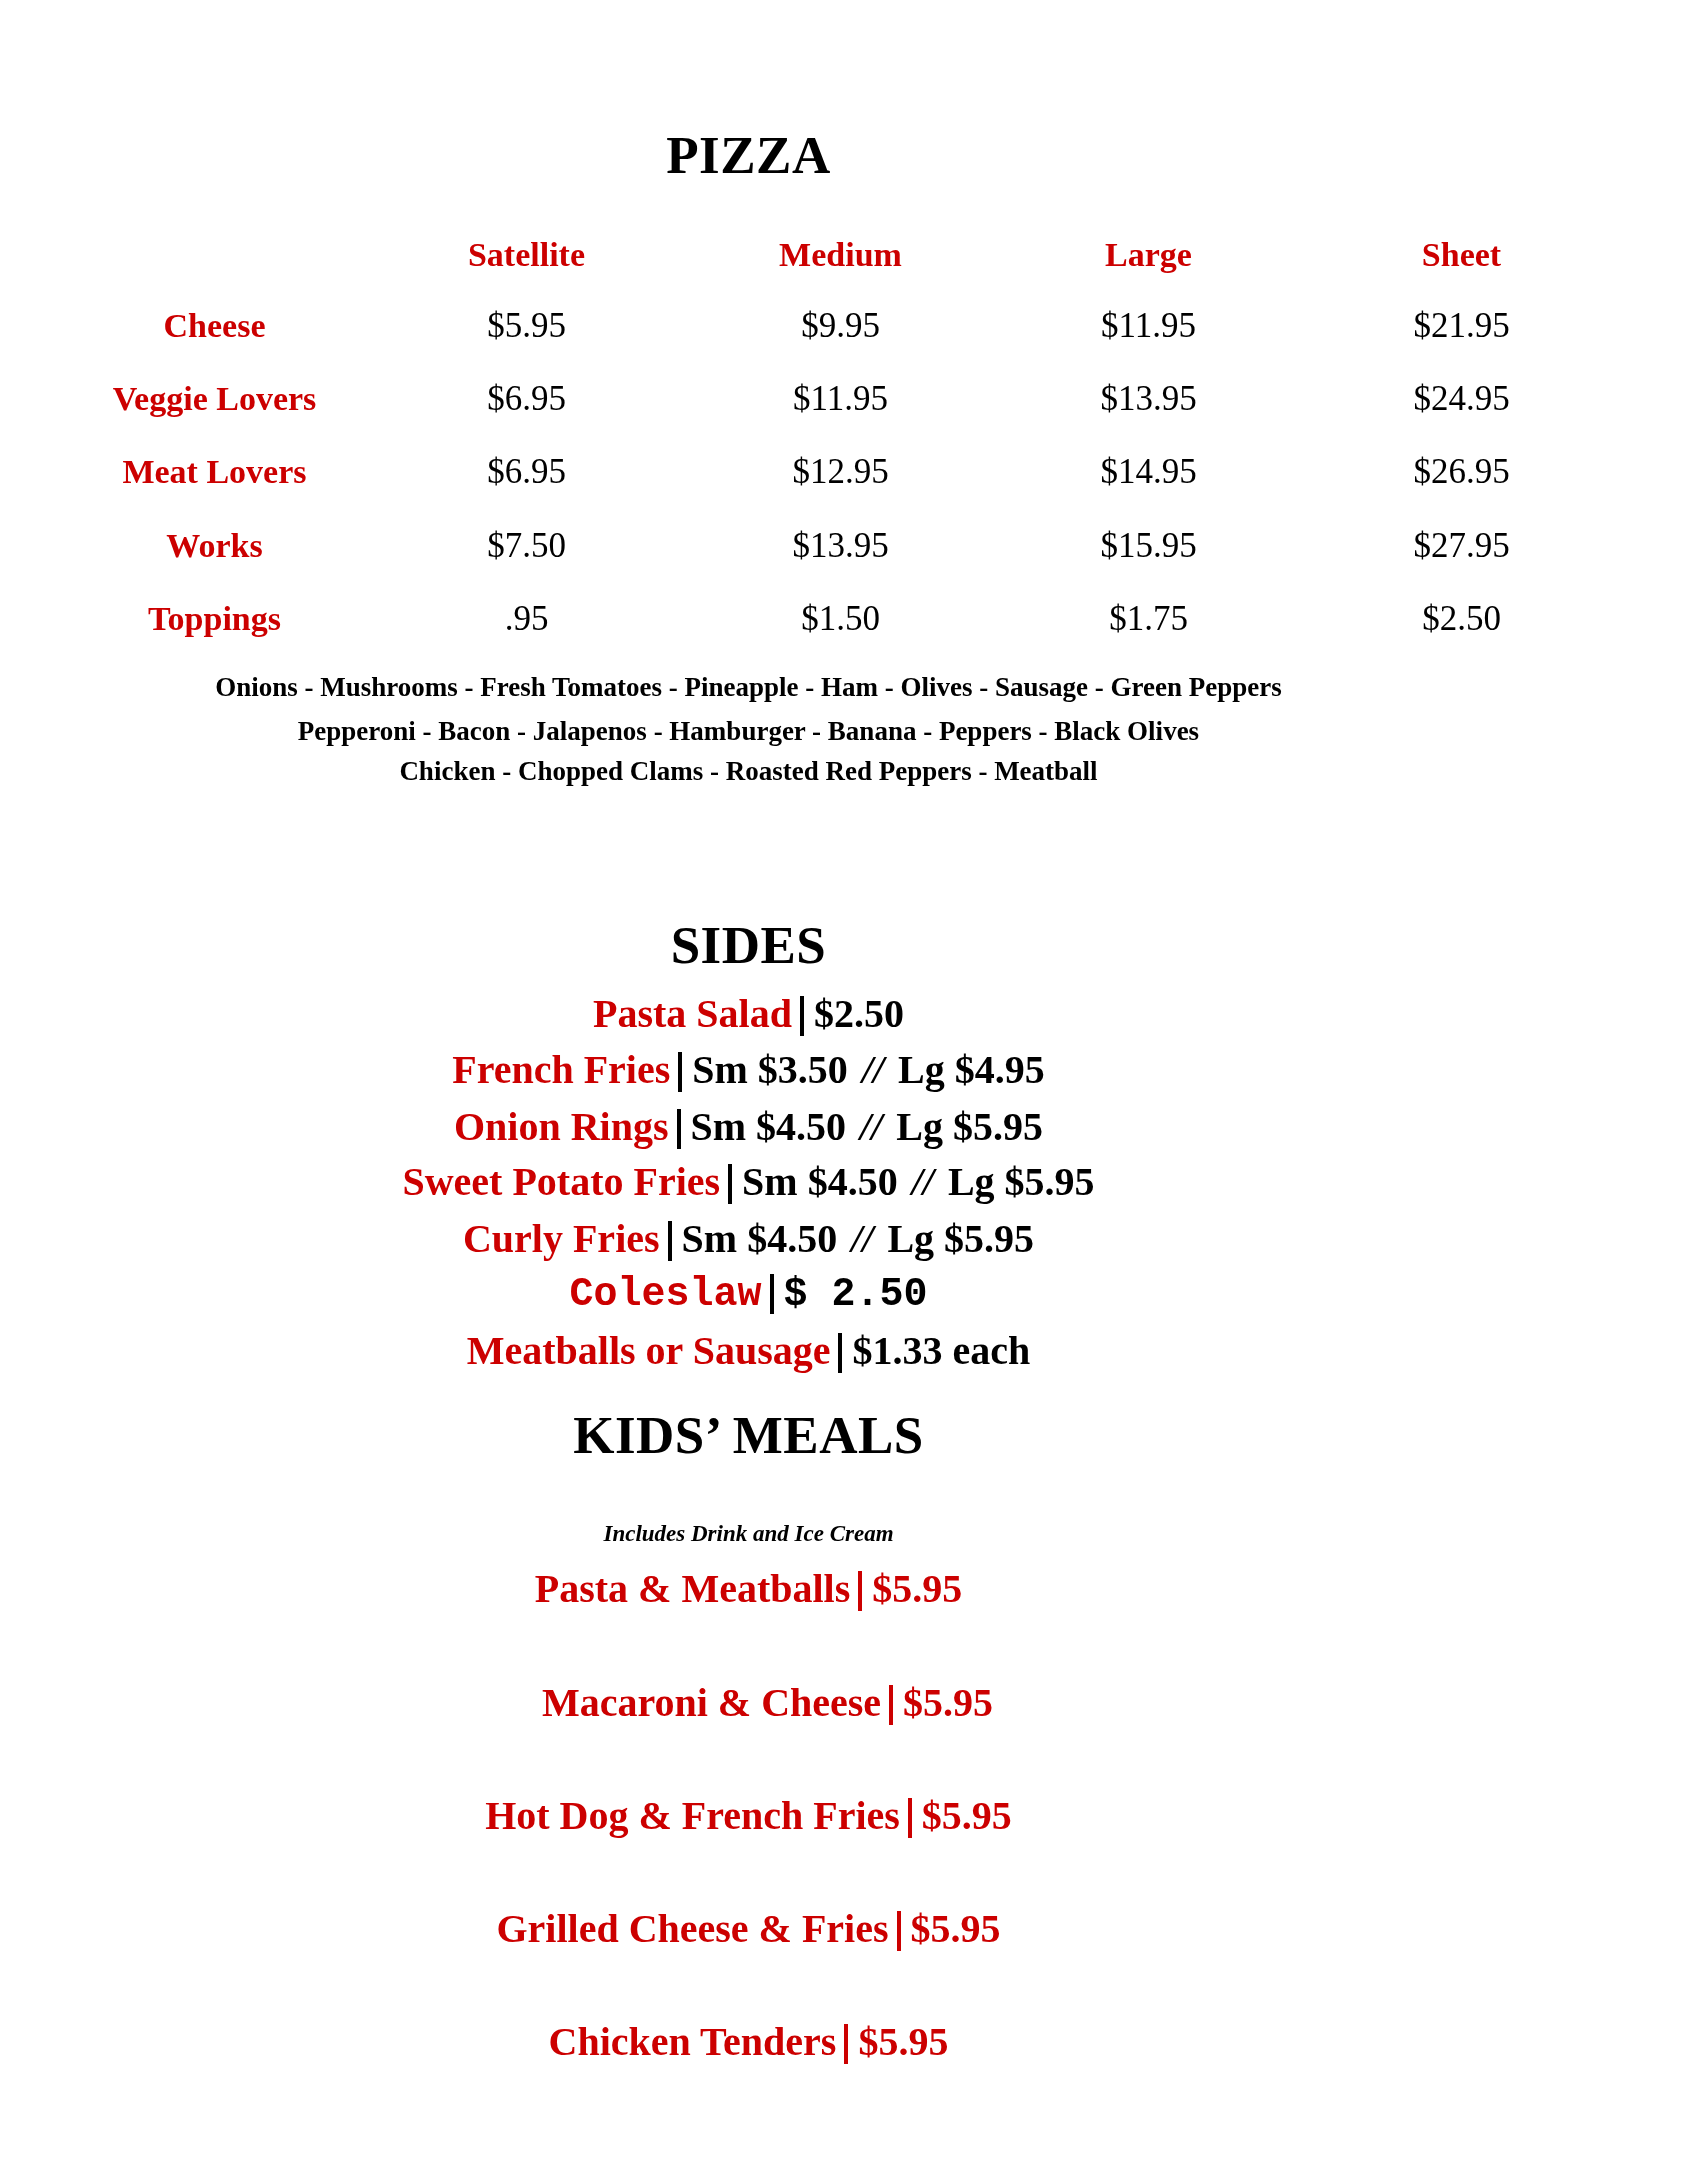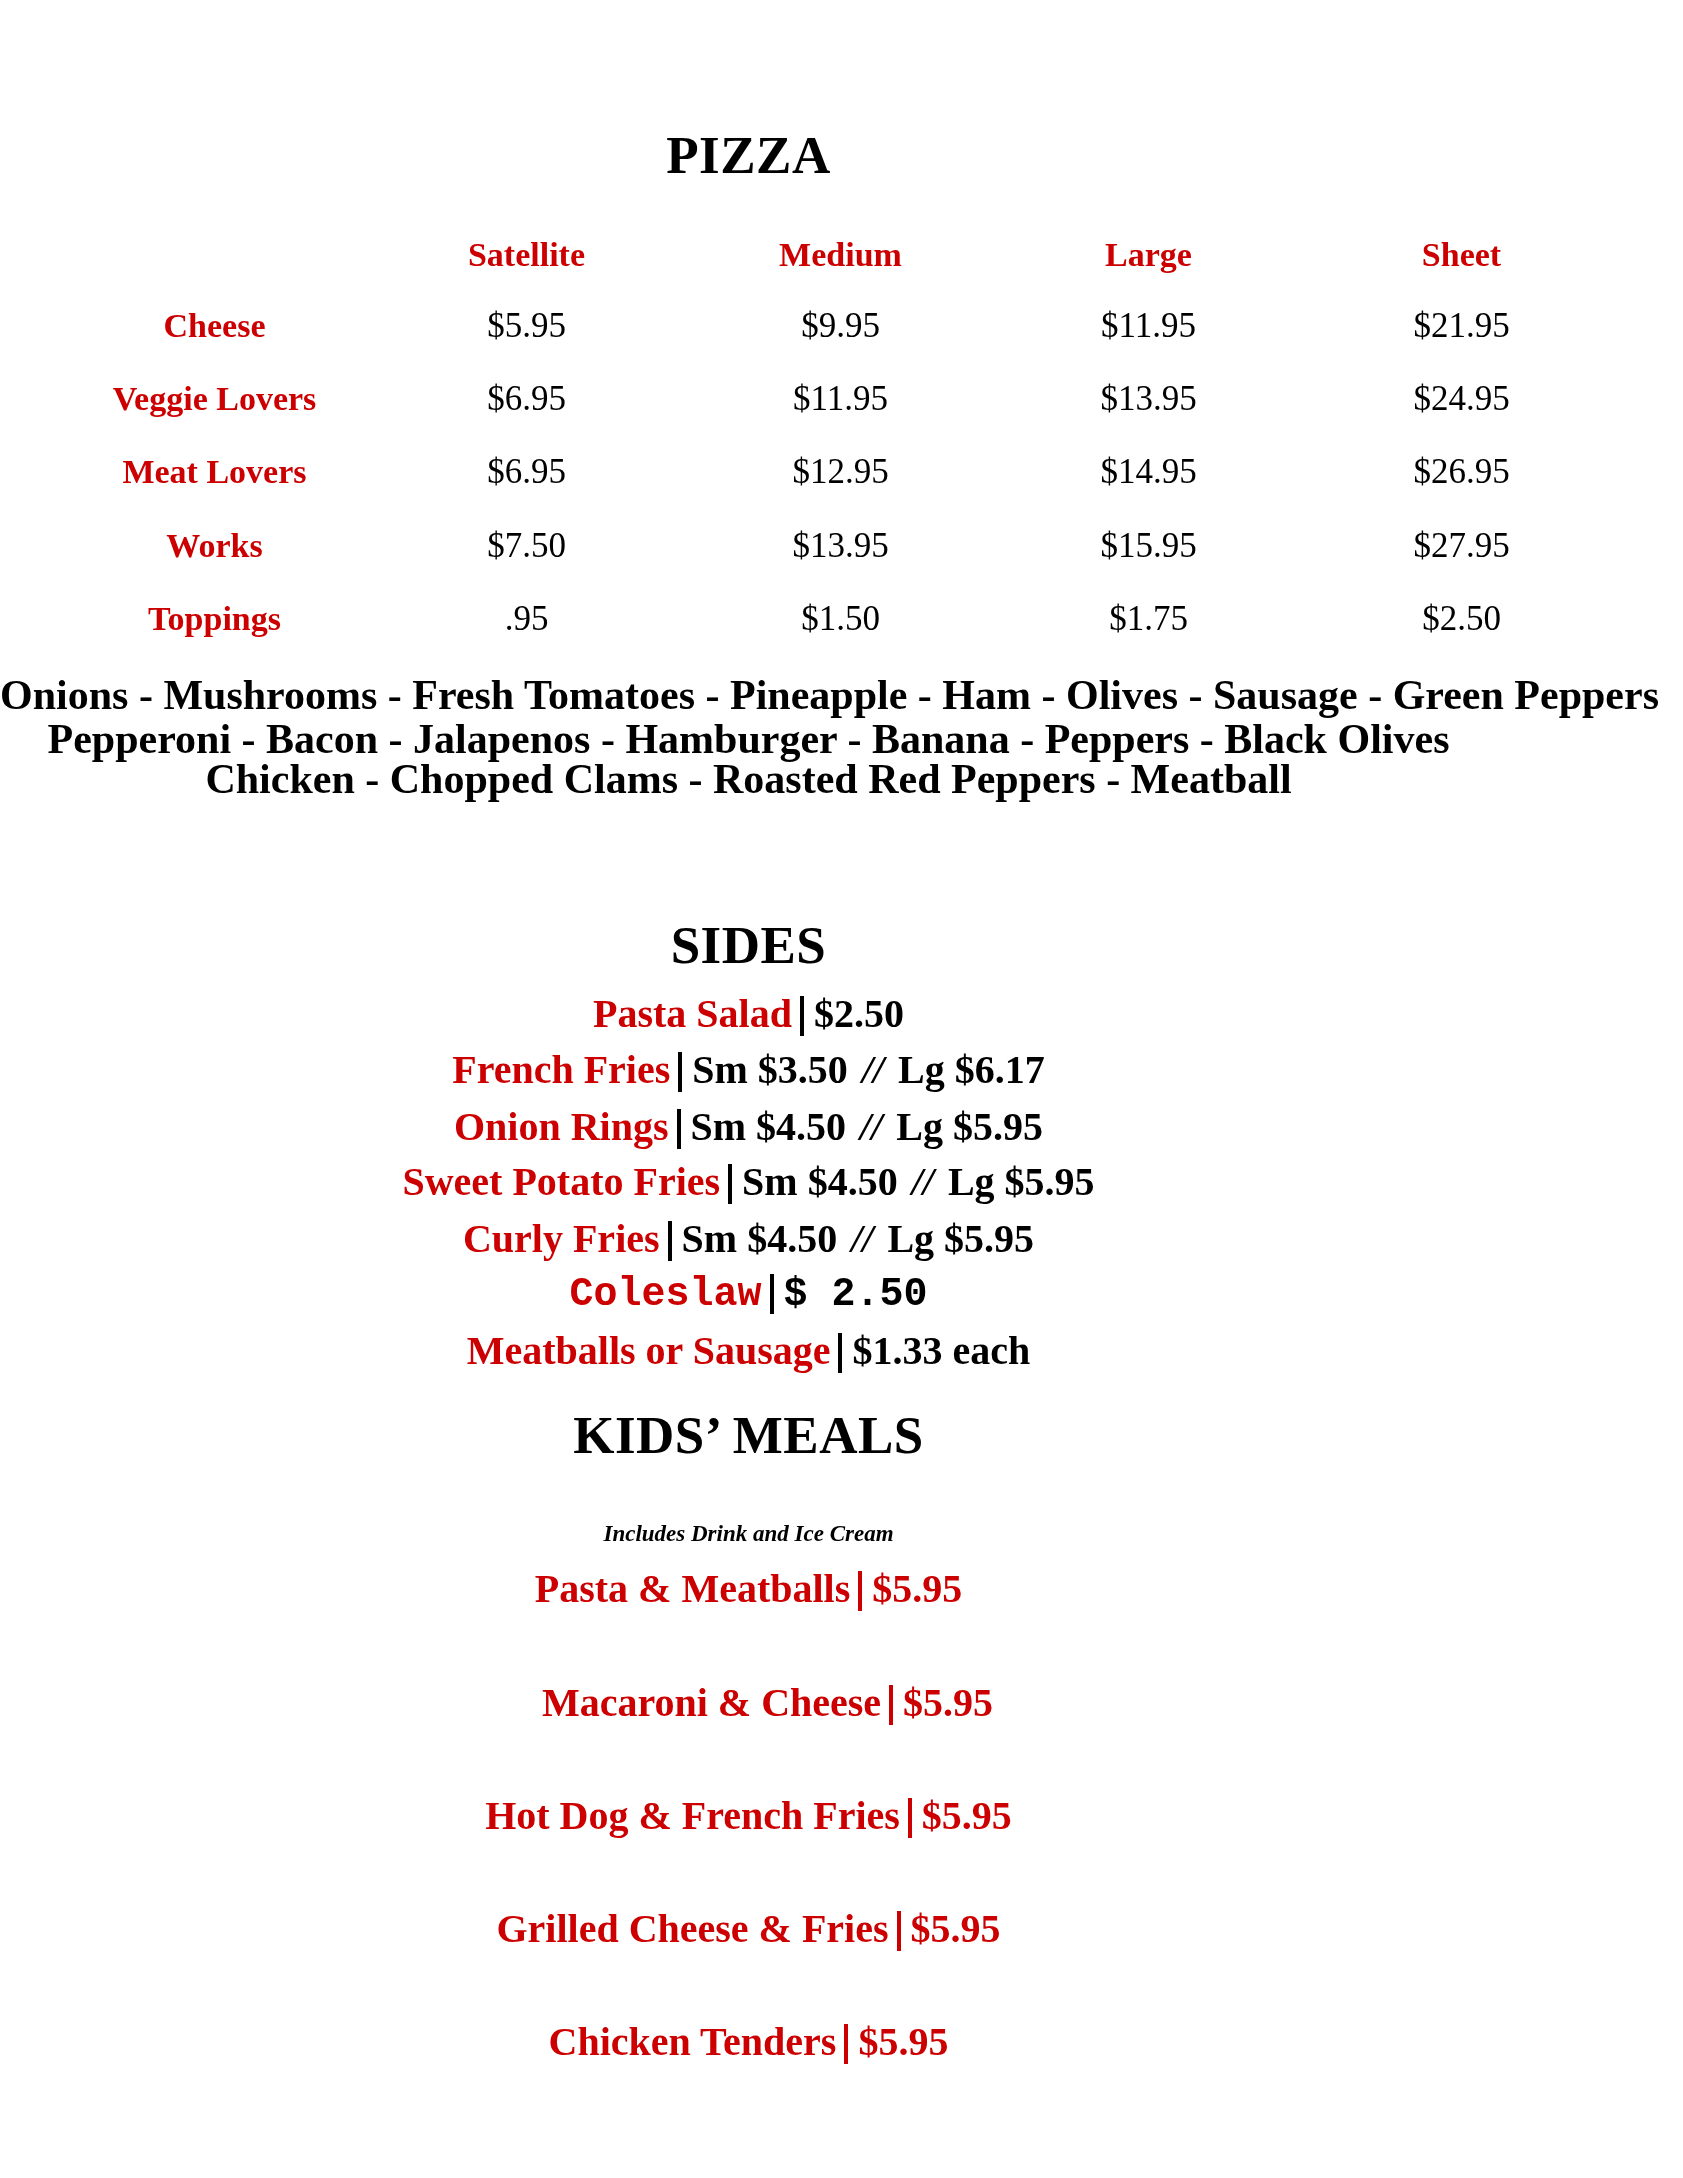--- a/index.html
+++ b/index.html
@@ -4,21 +4,21 @@
 <style>
   html, body { margin: 0; padding: 0; background: #ffffff; }
   body { width: 1683px; height: 2178px; position: relative; overflow: hidden;
          font-family: "Liberation Serif", "DejaVu Serif", serif; color: #000; }
   .abs { position: absolute; white-space: nowrap; line-height: 1; }
   .center { left: 0; width: 1497px; text-align: center; }
   .section-title { font-weight: 700; font-size: 53px; color: #000; letter-spacing: 0.5px; }
   .col-head { font-weight: 700; font-size: 34px; color: #cc0000; text-align: center; width: 297px; }
   .row-label { font-weight: 700; font-size: 34px; color: #cc0000; text-align: center; width: 297px; }
   .price { font-weight: 400; font-size: 35px; color: #000; text-align: center; width: 297px; }
-  .toppings-line { font-weight: 700; font-size: 42px; color: #000; }
+  .toppings-line { font-weight: 700; font-size: 27px; color: #000; }
   .side-line { font-weight: 700; font-size: 40px; }
   .red { color: #cc0000; }
   .black { color: #000; }
   .sep { display: inline-block; width: 4px; height: 40px; background: #000; vertical-align: -9px; margin: 0 10px 0 8px; }
   .sep.red-bar { background: #cc0000; }
   .dslash { font-style: italic; margin: 0 14px; }
   .subtitle { font-weight: 700; font-style: italic; font-size: 23px; color: #000; }
   .kid-line { font-weight: 700; font-size: 40px; color: #cc0000; }
 </style>
 </head>
@@ -80,21 +80,21 @@
   <div class="abs center toppings-line" style="top:758px;">Chicken - Chopped Clams - Roasted Red Peppers - Meatball</div>
 </div>
 
 <div class="abs center section-title" style="top:919px;">SIDES</div>
 
 <div>
   <div class="abs center side-line" style="top:994px;">
     <span class="red">Pasta Salad</span><span class="sep"></span><span class="black">$2.50</span>
   </div>
   <div class="abs center side-line" style="top:1050px;">
-    <span class="red">French Fries</span><span class="sep"></span><span class="black">Sm $3.50</span><span class="black dslash">//</span><span class="black">Lg $6.17</span>
+    <span class="red">French Fries</span><span class="sep"></span><span class="black">Sm $3.50</span><span class="black dslash">//</span><span class="black">Lg $4.95</span>
   </div>
   <div class="abs center side-line" style="top:1107px;">
     <span class="red">Onion Rings</span><span class="sep"></span><span class="black">Sm $4.50</span><span class="black dslash">//</span><span class="black">Lg $5.95</span>
   </div>
   <div class="abs center side-line" style="top:1162px;">
     <span class="red">Sweet Potato Fries</span><span class="sep"></span><span class="black">Sm $4.50</span><span class="black dslash">//</span><span class="black">Lg $5.95</span>
   </div>
   <div class="abs center side-line" style="top:1219px;">
     <span class="red">Curly Fries</span><span class="sep"></span><span class="black">Sm $4.50</span><span class="black dslash">//</span><span class="black">Lg $5.95</span>
   </div>

